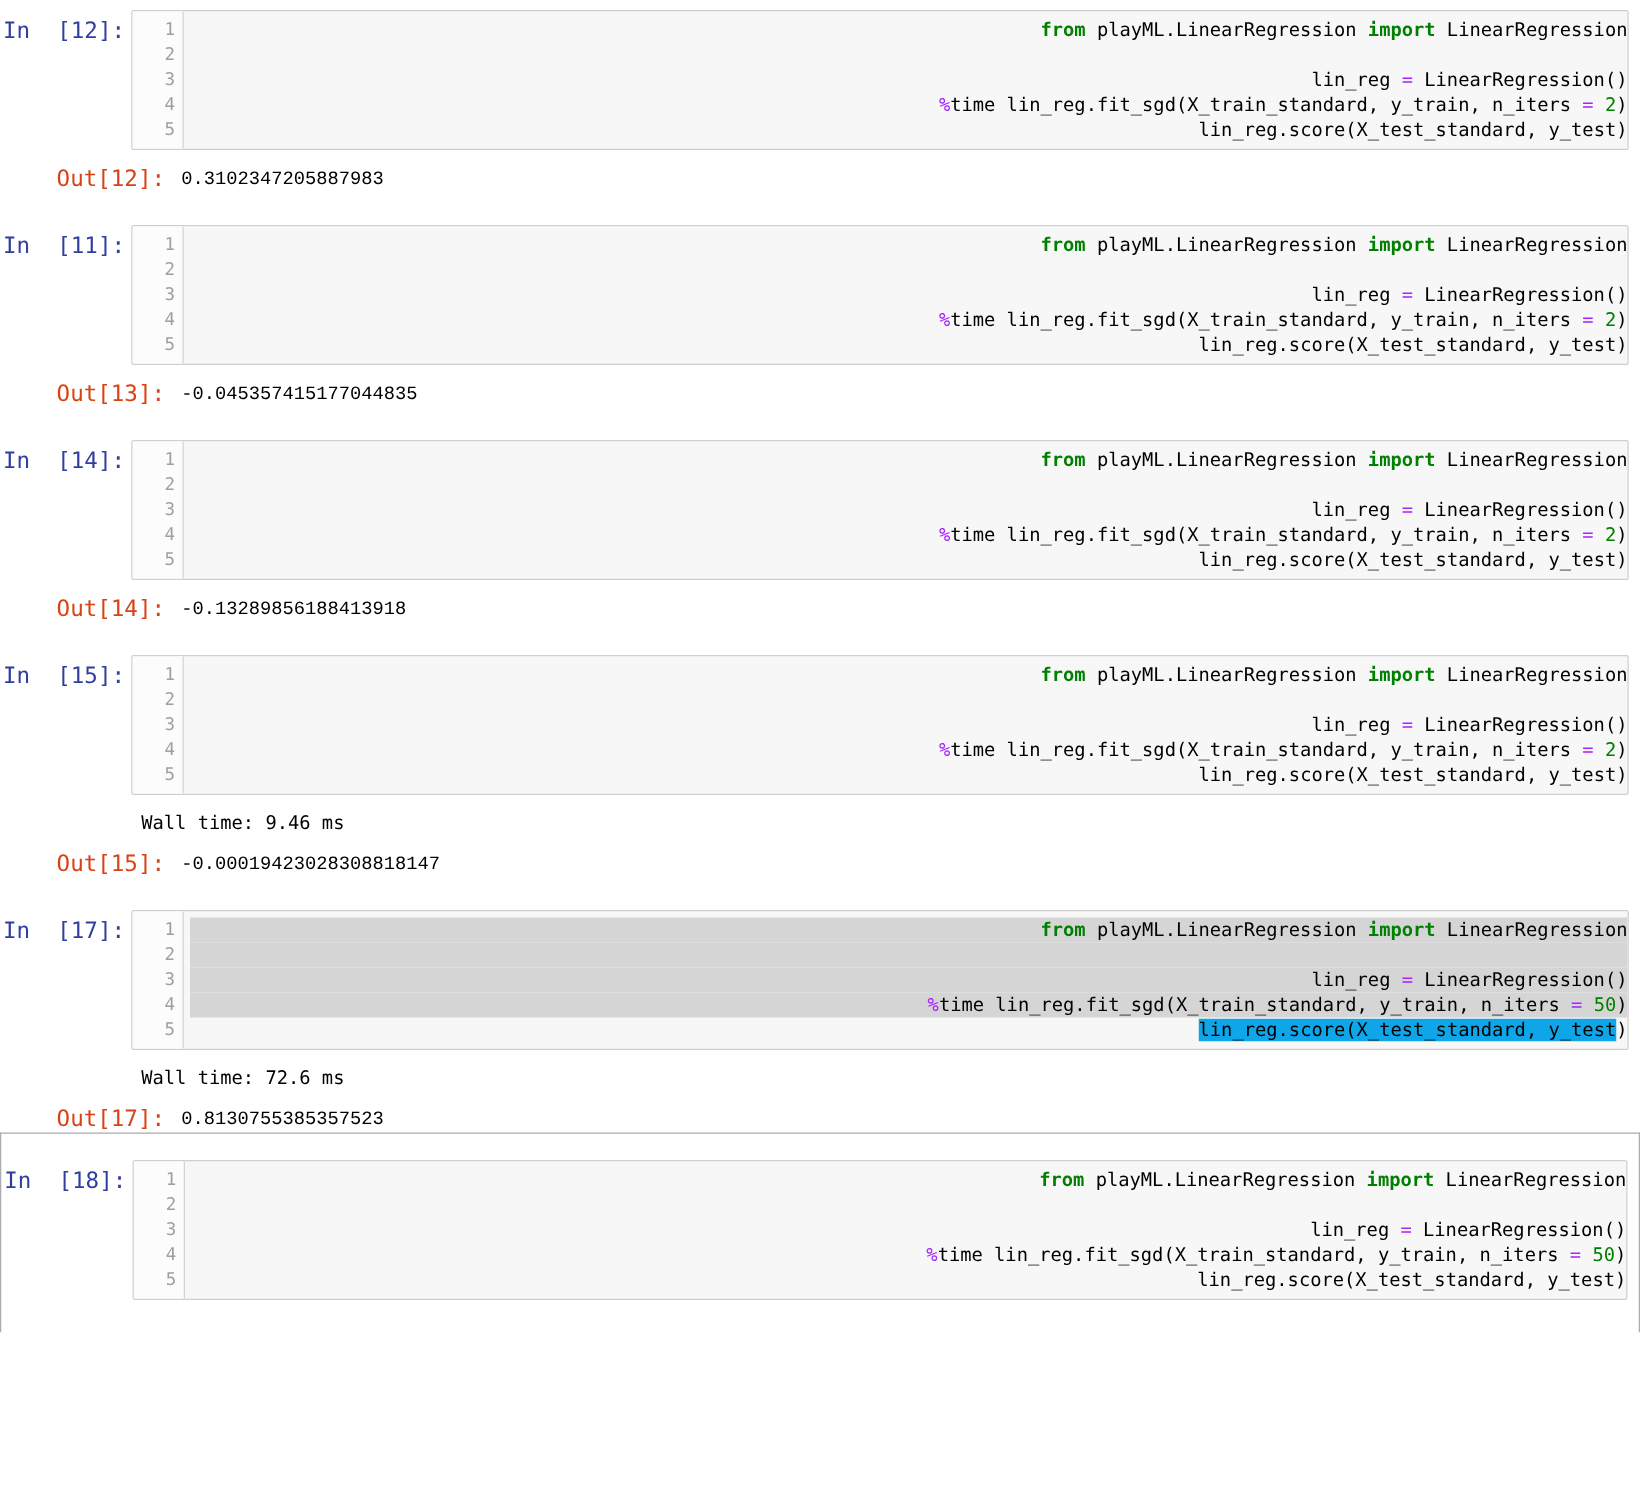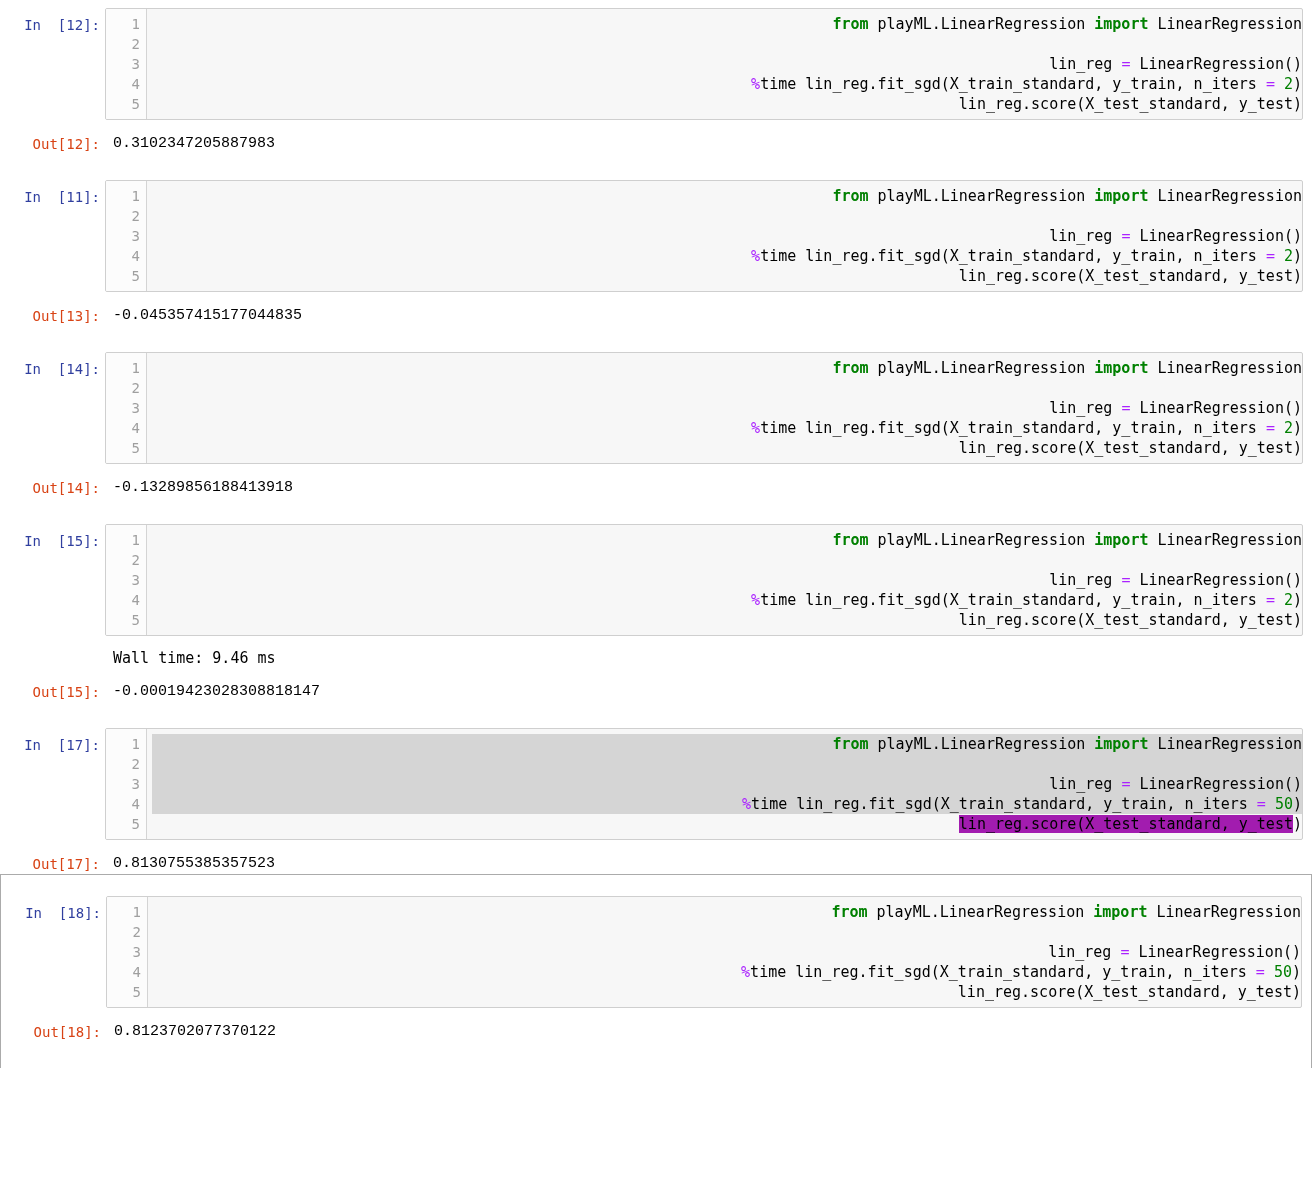--- a/index.html
+++ b/index.html
@@ -29,21 +29,21 @@
     display: flex;
     align-items: flex-start;
   }
   .prompt {
     flex: 0 0 105px;
     box-sizing: border-box;
     padding-right: 5px;
     text-align: right;
     white-space: pre;
     line-height: 20px;
-    font-size: 14px;
+    font-size: 18px;
   }
   .input-row .prompt { padding-top: 7px; }
   .in-prompt  { color: #303F9F; }
   .out-prompt { color: #D84315; }
   .input-box {
     flex: 1 1 auto;
     margin-right: 9px;
     display: flex;
     background: #f7f7f7;
     border: 1px solid #cfcfcf;
@@ -64,33 +64,34 @@
     flex: 1 1 auto;
     padding: 5px 0 5px 5px;
   }
   .codeline {
     height: 20px;
     line-height: 20px;
     white-space: pre;
     text-align: right;
   }
   .codeline.sel-full { background: #d5d5d5; }
-  .sel { background: #a21caf; }
+  .sel { background: #0ea5e9; }
   .tk-kw  { color: #008000; font-weight: bold; }
   .tk-op  { color: #AA22FF; }
   .tk-num { color: #008000; }
   .tk-pl  { color: #000000; }
   .stdout {
     margin: 12px 9px 0 113px;
     line-height: 20px;
     white-space: pre;
   }
   .out-row {
     display: flex;
     margin-top: 14px;
+    margin-left: 32px;
   }
   .out-value {
     padding-left: 8px;
     line-height: 20px;
     white-space: pre;
     font-family: Liberation Mono, monospace;
   }
 </style>
 </head>
 <body>
@@ -210,20 +211,21 @@
           </div>
           <div class="codearea">
             <div class="codeline sel-full"><span class="tk-kw">from</span><span class="tk-pl"> playML.LinearRegression </span><span class="tk-kw">import</span><span class="tk-pl"> LinearRegression</span></div>
             <div class="codeline sel-full"></div>
             <div class="codeline sel-full"><span class="tk-pl">lin_reg </span><span class="tk-op">=</span><span class="tk-pl"> LinearRegression()</span></div>
             <div class="codeline sel-full"><span class="tk-op">%</span><span class="tk-pl">time lin_reg.fit_sgd(X_train_standard, y_train, n_iters </span><span class="tk-op">=</span><span class="tk-pl"> </span><span class="tk-num">50</span><span class="tk-pl">)</span></div>
             <div class="codeline"><span class="tk-pl sel">lin_reg.score(X_test_standard, y_test</span><span class="tk-pl">)</span></div>
           </div>
         </div>
       </div>
+      <div class="stdout">Wall time: 72.6 ms</div>
       <div class="out-row">
         <div class="prompt out-prompt">Out[17]:</div>
         <div class="out-value">0.8130755385357523</div>
       </div>
     </div>
     <div class="cell selected">
       <div class="input-row">
         <div class="prompt in-prompt">In  [18]:</div>
         <div class="input-box">
           <div class="gutter">
@@ -234,19 +236,15 @@
             <div class="ln">5</div>
           </div>
           <div class="codearea">
             <div class="codeline"><span class="tk-kw">from</span><span class="tk-pl"> playML.LinearRegression </span><span class="tk-kw">import</span><span class="tk-pl"> LinearRegression</span></div>
             <div class="codeline"></div>
             <div class="codeline"><span class="tk-pl">lin_reg </span><span class="tk-op">=</span><span class="tk-pl"> LinearRegression()</span></div>
             <div class="codeline"><span class="tk-op">%</span><span class="tk-pl">time lin_reg.fit_sgd(X_train_standard, y_train, n_iters </span><span class="tk-op">=</span><span class="tk-pl"> </span><span class="tk-num">50</span><span class="tk-pl">)</span></div>
             <div class="codeline"><span class="tk-pl">lin_reg.score(X_test_standard, y_test)</span></div>
           </div>
         </div>
-      </div>
-      <div class="out-row">
-        <div class="prompt out-prompt">Out[18]:</div>
-        <div class="out-value">0.8123702077370122</div>
       </div>
     </div>
   </div>
 
 </body></html>

